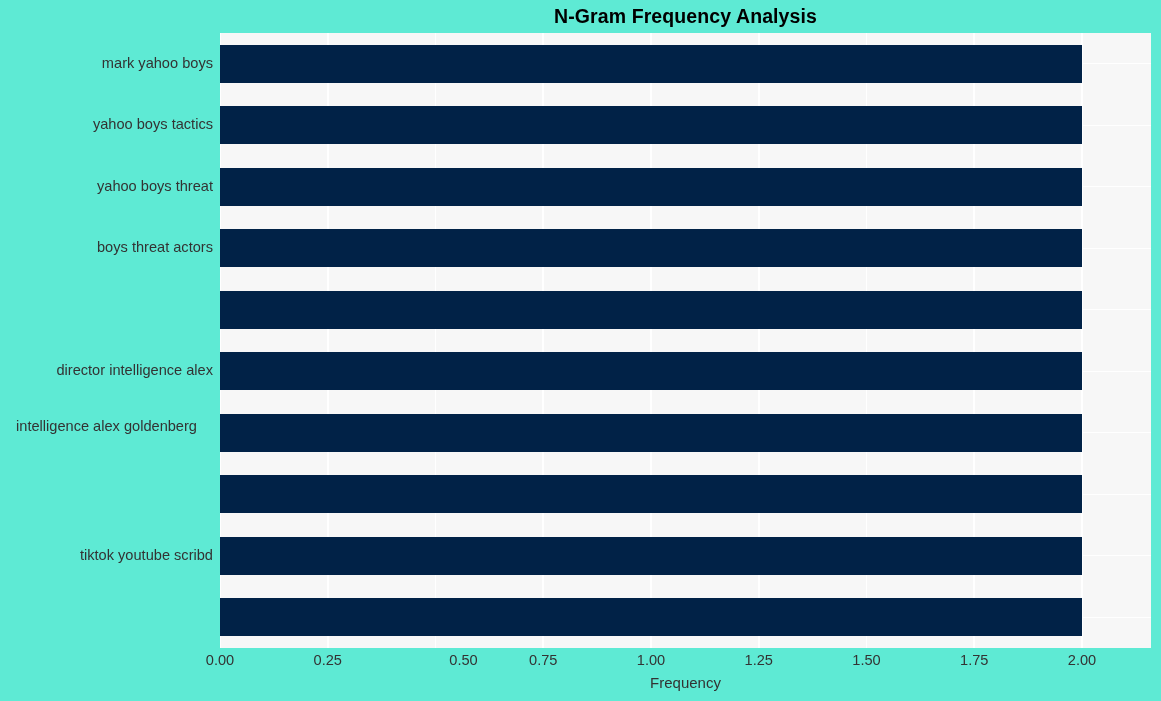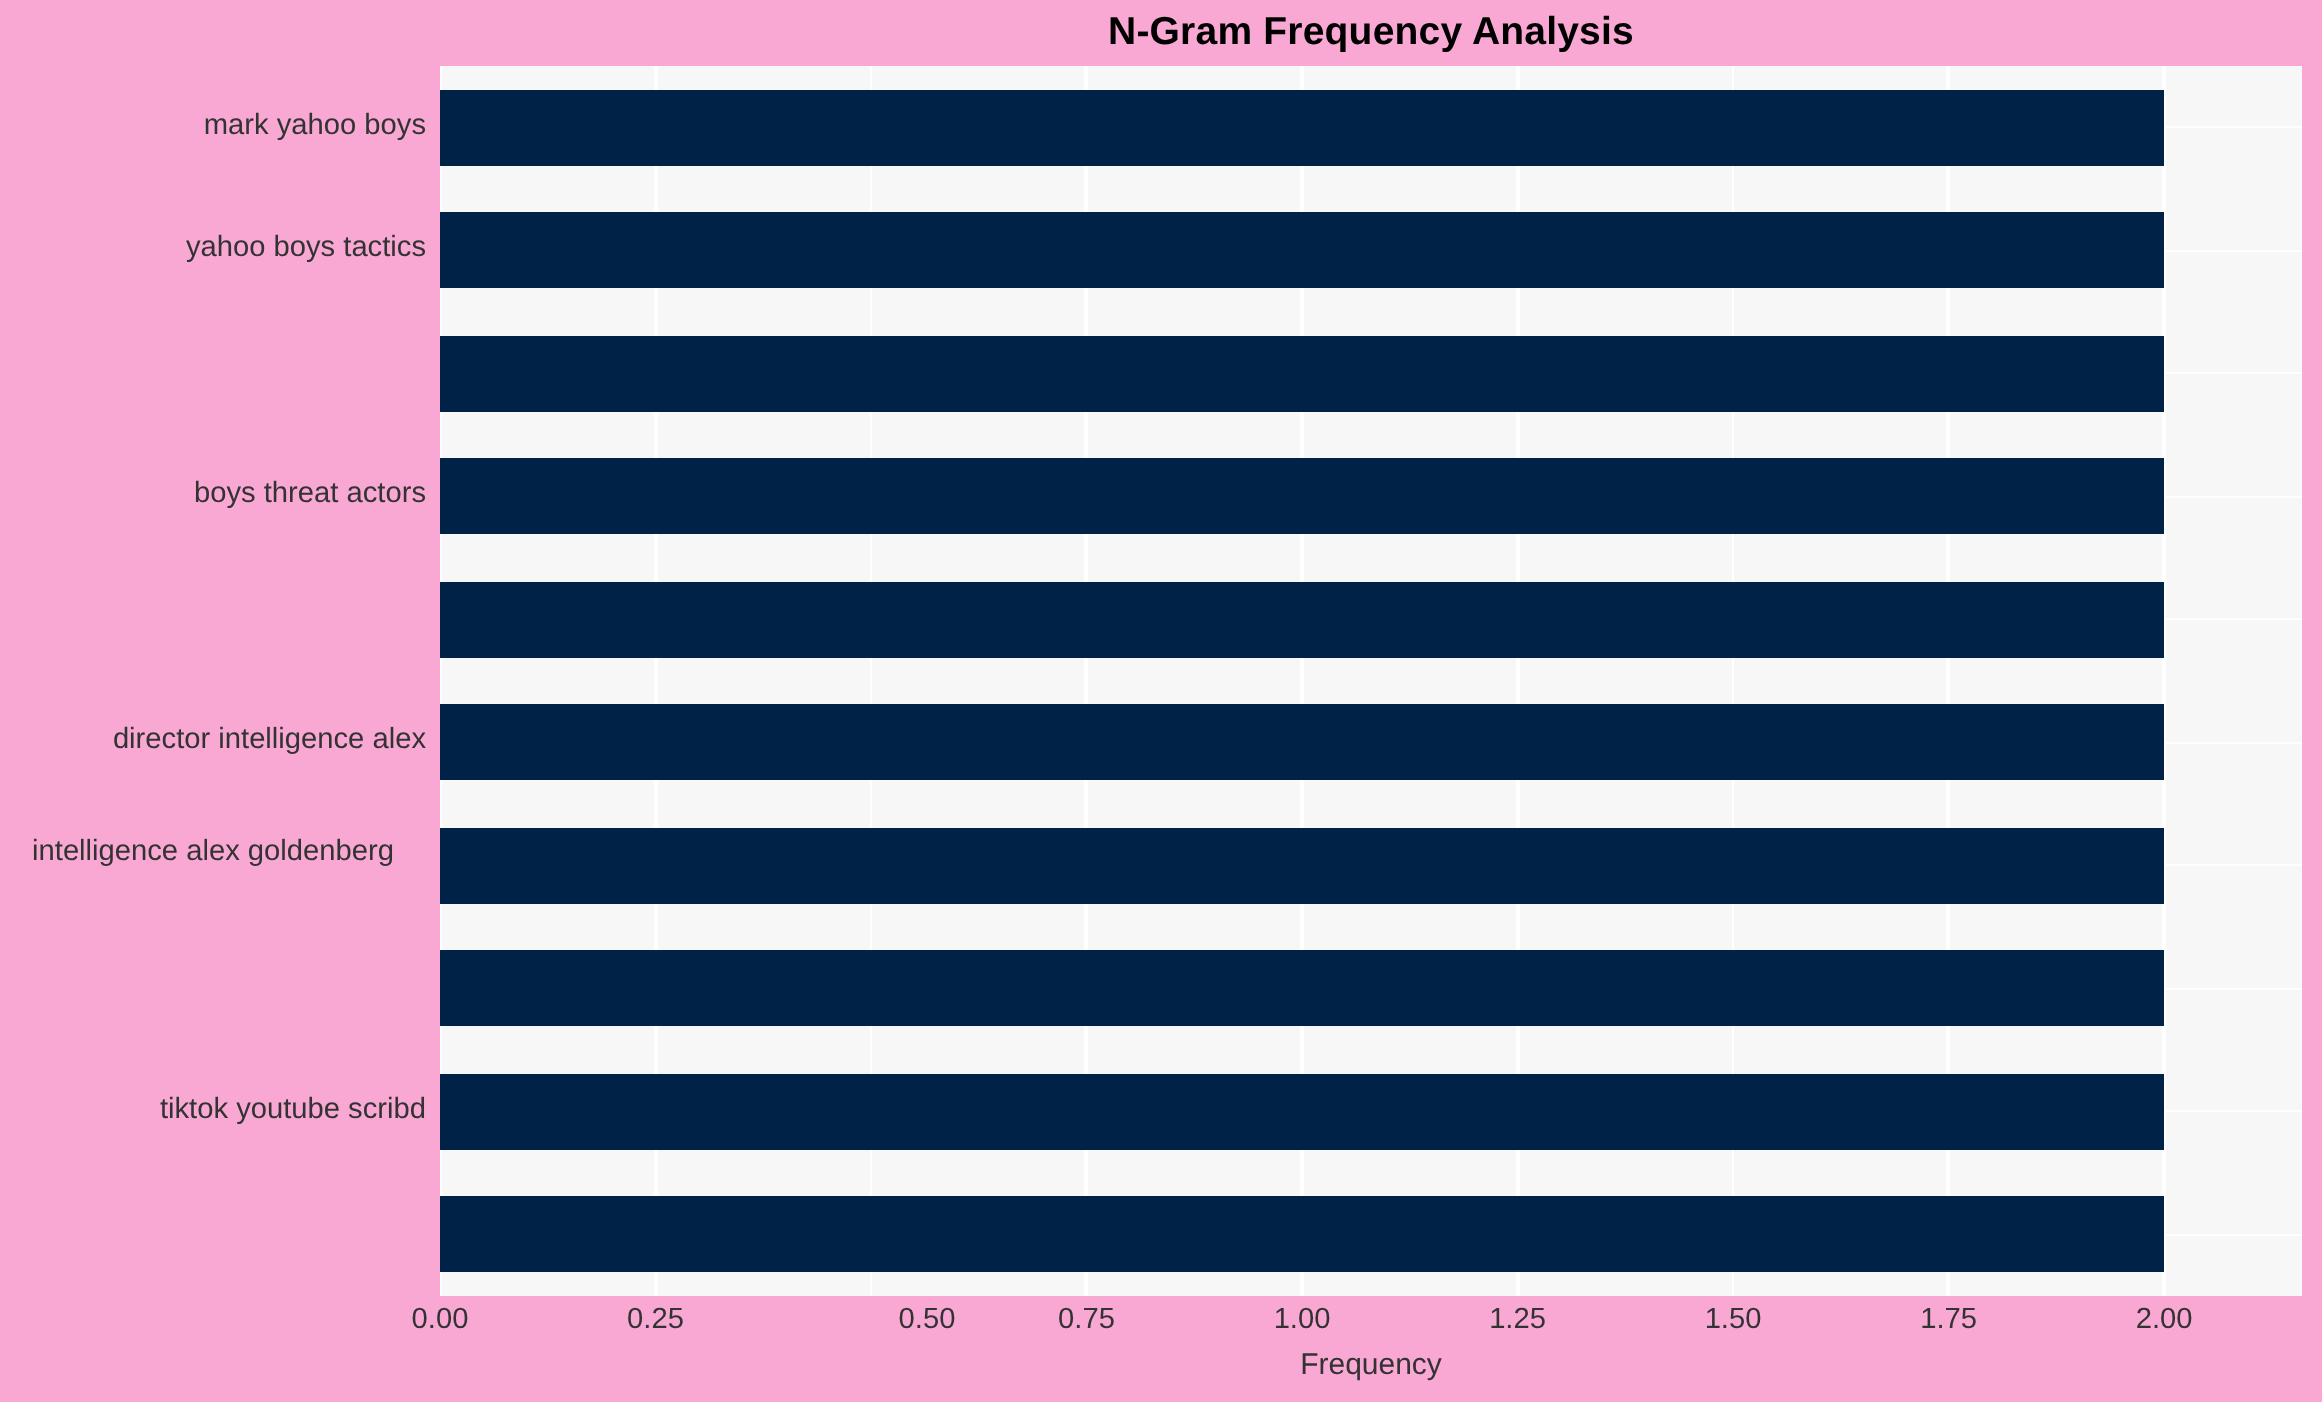--- a/index.html
+++ b/index.html
@@ -14,21 +14,21 @@
     overflow: hidden;
     position: relative;
   }
 
   #figure {
     position: absolute;
     left: 0;
     top: 0;
     width: 1161px;
     height: 701px;
-    background: #f9a8d4;
+    background: #5eead4;
   }
 
   
   #chart-title {
     position: absolute;
     left: 220px;
     top: 5px;
     width: 931px;
     text-align: center;
     font-size: 19.5px;
@@ -158,20 +158,21 @@
         <div class="bar" title="intelligence alex goldenberg: 2" style="top: 380.531px; height: 38.4375px; width: 862.037px; background: rgb(1, 34, 71);"></div>
         <div class="bar" title="cnbc nbc news: 2" style="top: 442.031px; height: 38.4375px; width: 862.037px; background: rgb(1, 34, 71);"></div>
         <div class="bar" title="tiktok youtube scribd: 2" style="top: 503.531px; height: 38.4375px; width: 862.037px; background: rgb(1, 34, 71);"></div>
         <div class="bar" title="social media platforms: 2" style="top: 565.031px; height: 38.4375px; width: 862.037px; background: rgb(1, 34, 71);"></div>
       </div>
   </div>
 
   <div id="y-labels">
       <div class="ytick" style="top: 21.75px;">mark yahoo boys</div>
       <div class="ytick" style="top: 83.25px;">yahoo boys tactics</div>
+      <div class="ytick" style="top: 144.75px;">yahoo boys threat</div>
       <div class="ytick" style="top: 206.25px;">boys threat actors</div>
       <div class="ytick" style="top: 329.25px;">director intelligence alex</div>
       <div class="ytick" style="top: 385px; text-align: center;">intelligence alex goldenberg</div>
       <div class="ytick" style="top: 513.75px;">tiktok youtube scribd</div>
     </div>
 
   <div id="x-labels">
       <div class="xtick" style="left: 220px;">0.00</div>
       <div class="xtick" style="left: 327.755px;">0.25</div>
       <div class="xtick" style="left: 435.509px; margin-left: 28px;">0.50</div>

